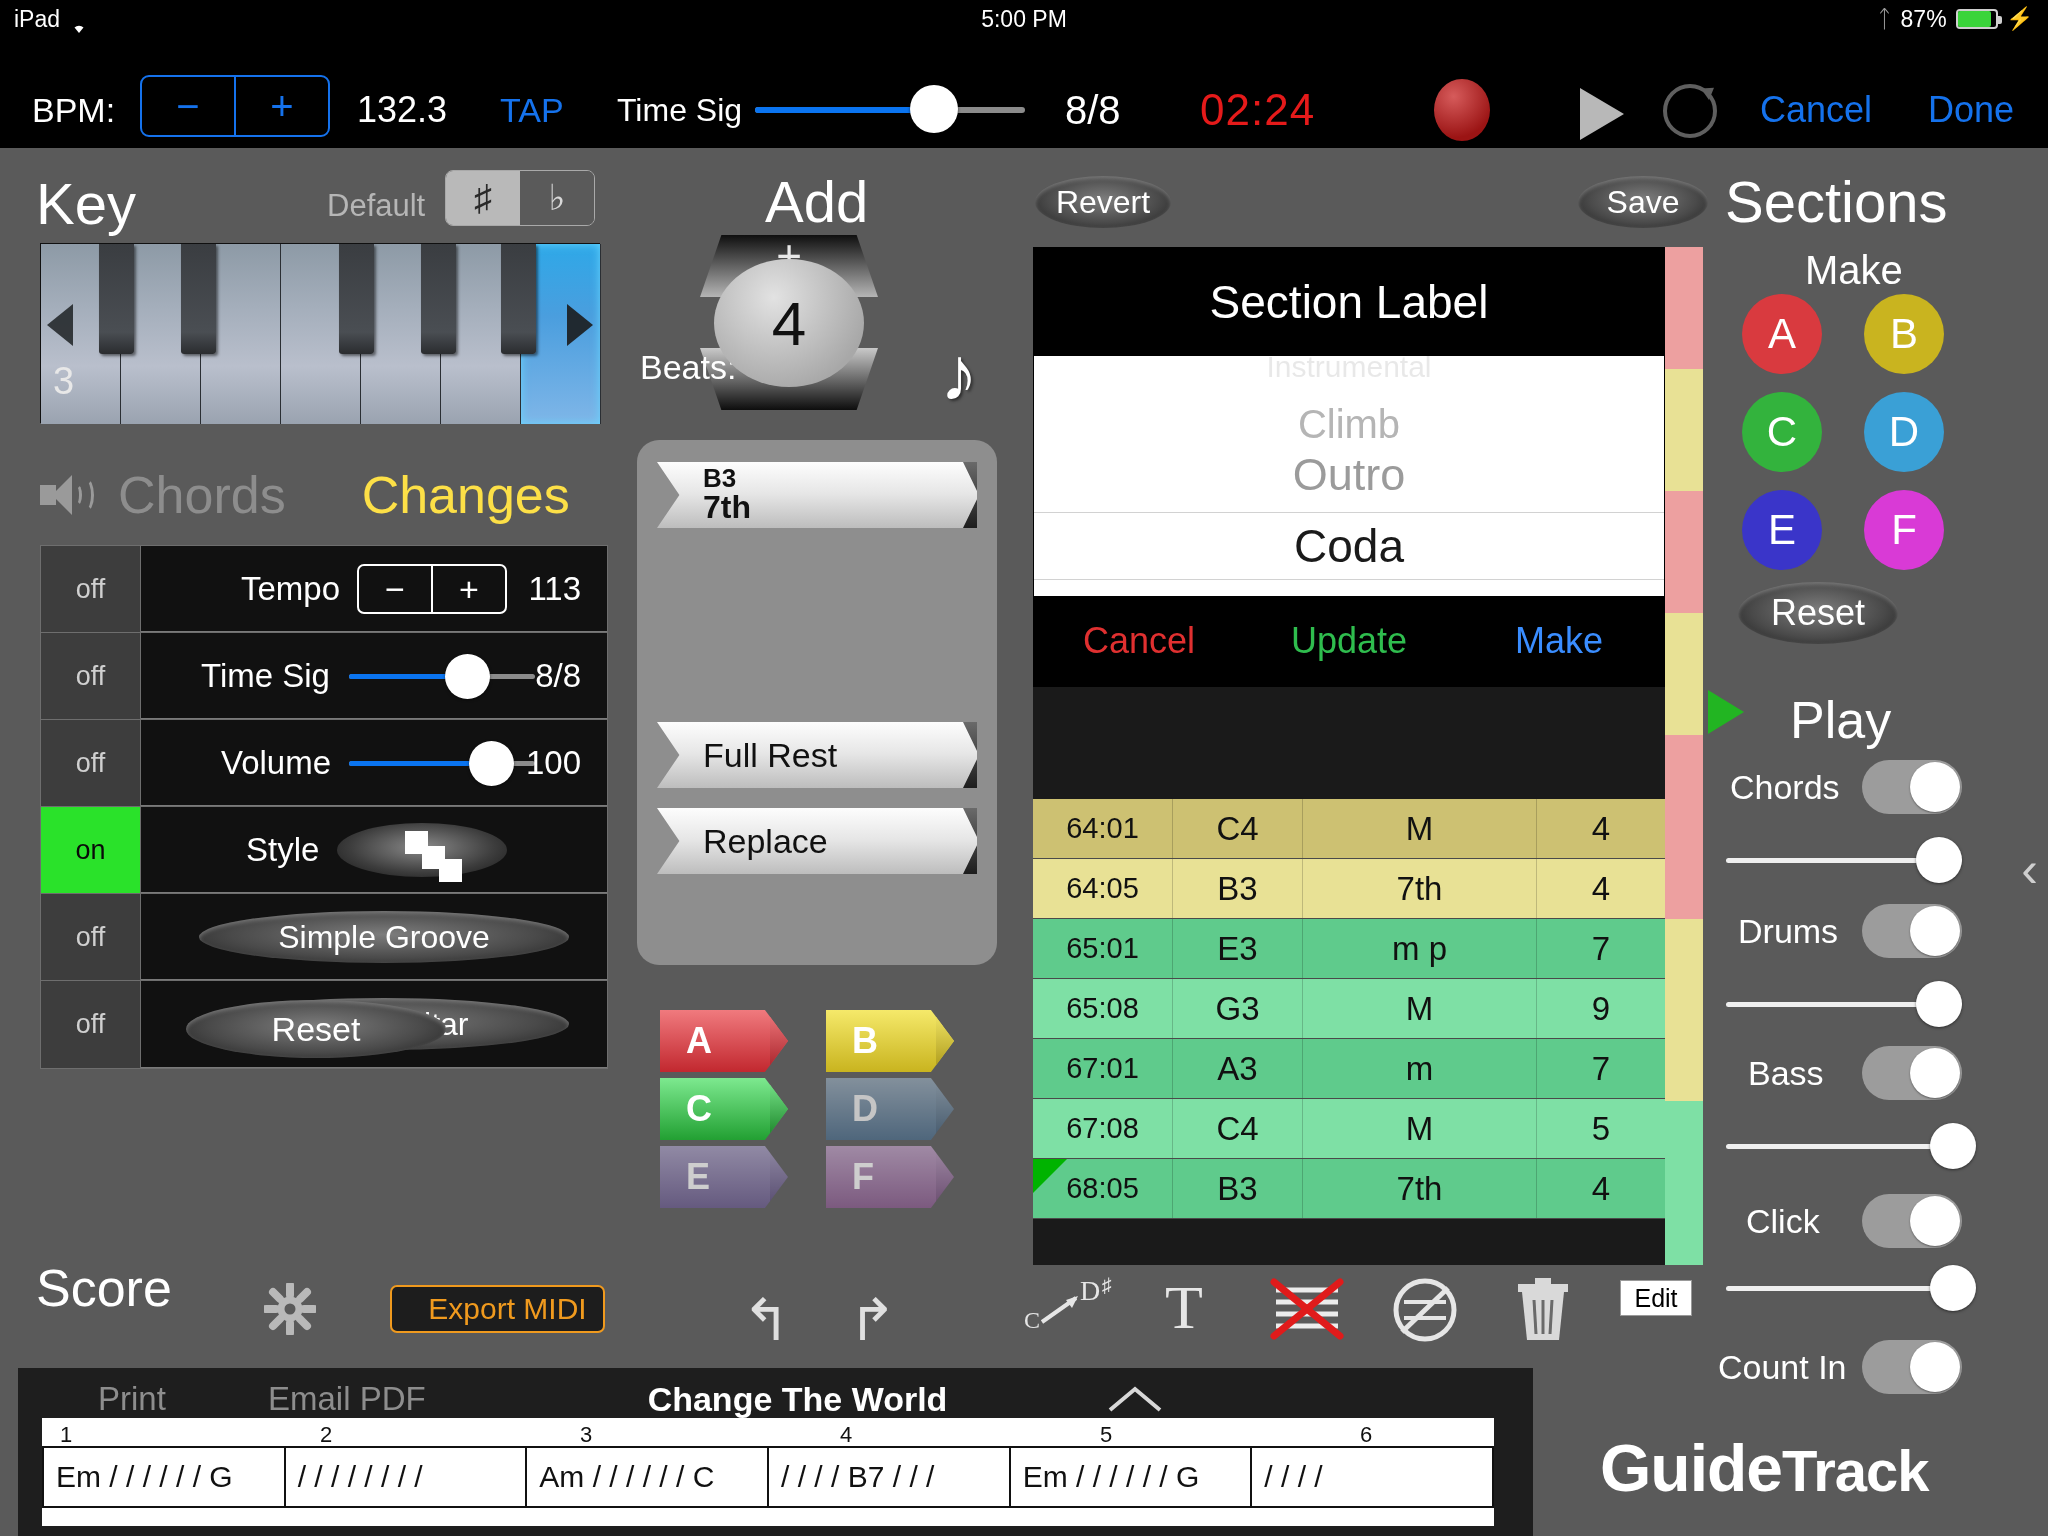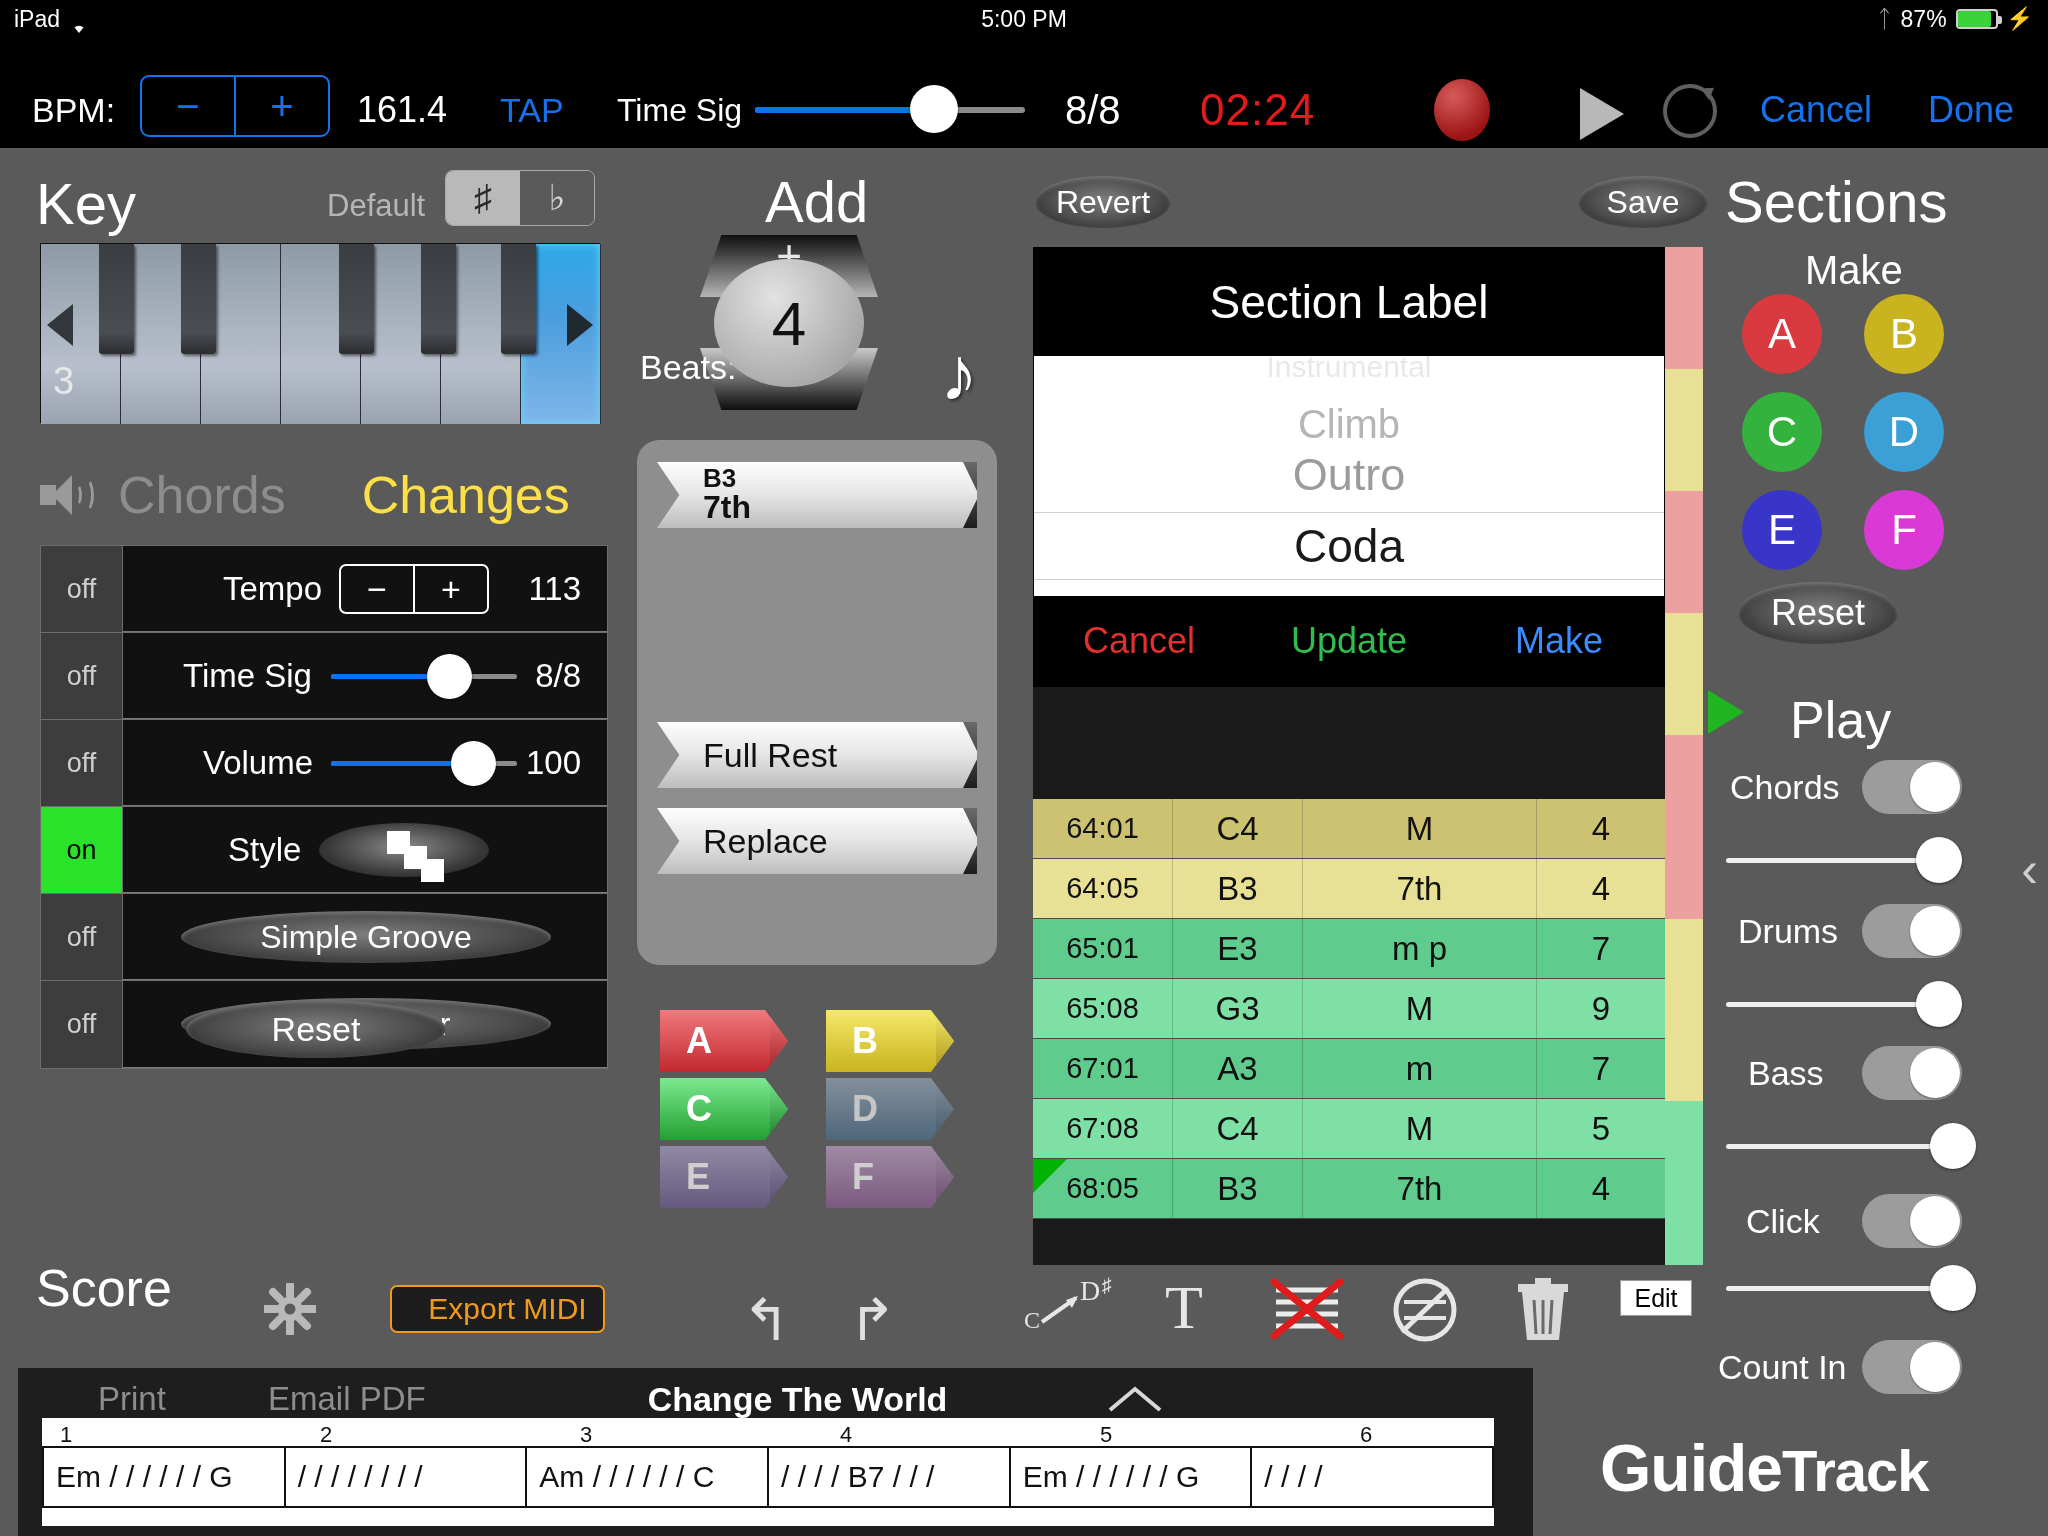--- a/index.html
+++ b/index.html
@@ -104,21 +104,21 @@
                border-top-color:transparent; border-bottom-color:transparent; border-radius:50%; }
   .spk .w1 { left:32px; top:9px; width:10px; height:22px; }
   .spk .w2 { left:38px; top:3px; width:16px; height:34px; }
   .chords-lbl { color:#8d8d8d; font-size:52px; font-weight:300; margin-left:22px; }
   .changes-lbl { color:#fde047; font-size:52px; font-weight:300; margin-left:76px; }
 
   .ctable { position:absolute; left:40px; top:545px; width:568px;
             border:1px solid #6e6e6e; }
   .crow { display:flex; height:87px; border-bottom:1px solid #6e6e6e; }
   .crow:last-child { border-bottom:none; }
-  .conoff { width:82px; background:#3d3d3d; color:#d0d0d0; font-size:27px;
+  .conoff { width:100px; background:#3d3d3d; color:#d0d0d0; font-size:27px;
             display:flex; align-items:center; justify-content:center; border-right:1px solid #6e6e6e; }
   .conoff.on { background:#2ae22a; color:#0a0a0a; }
   .ccell { flex:1; background:#111; display:flex; align-items:center; position:relative;
            border-bottom:1px solid #7a7a7a; }
   .ccell .lbl { color:#fff; font-size:33px; position:absolute; }
   .mini-step { position:absolute; width:150px; height:50px; border:2px solid #fff;
                border-radius:7px; display:flex; }
   .mini-step > div { flex:1; display:flex; align-items:center; justify-content:center;
                      color:#fff; font-size:34px; }
   .mini-step > div:first-child { border-right:2px solid #fff; }
@@ -293,21 +293,21 @@
       <span style="font-size:22px;">⚡</span>
     </div>
   </div>
 
   <div class="topbar">
     <div class="bpm-label">BPM:</div>
     <div class="stepper">
       <div>−</div>
       <div>+</div>
     </div>
-    <div class="bpm-val">161.4</div>
+    <div class="bpm-val">132.3</div>
     <div class="tap">TAP</div>
     <div class="ts-label">Time Sig</div>
     <div class="ts-slider">
       <div class="fill"></div>
         <div class="ts-knob"></div>
     </div>
     <div class="ts-val">8/8</div>
     <div class="timer">
       <span>02</span><span class="colon">:</span><span>24</span>
     </div>

